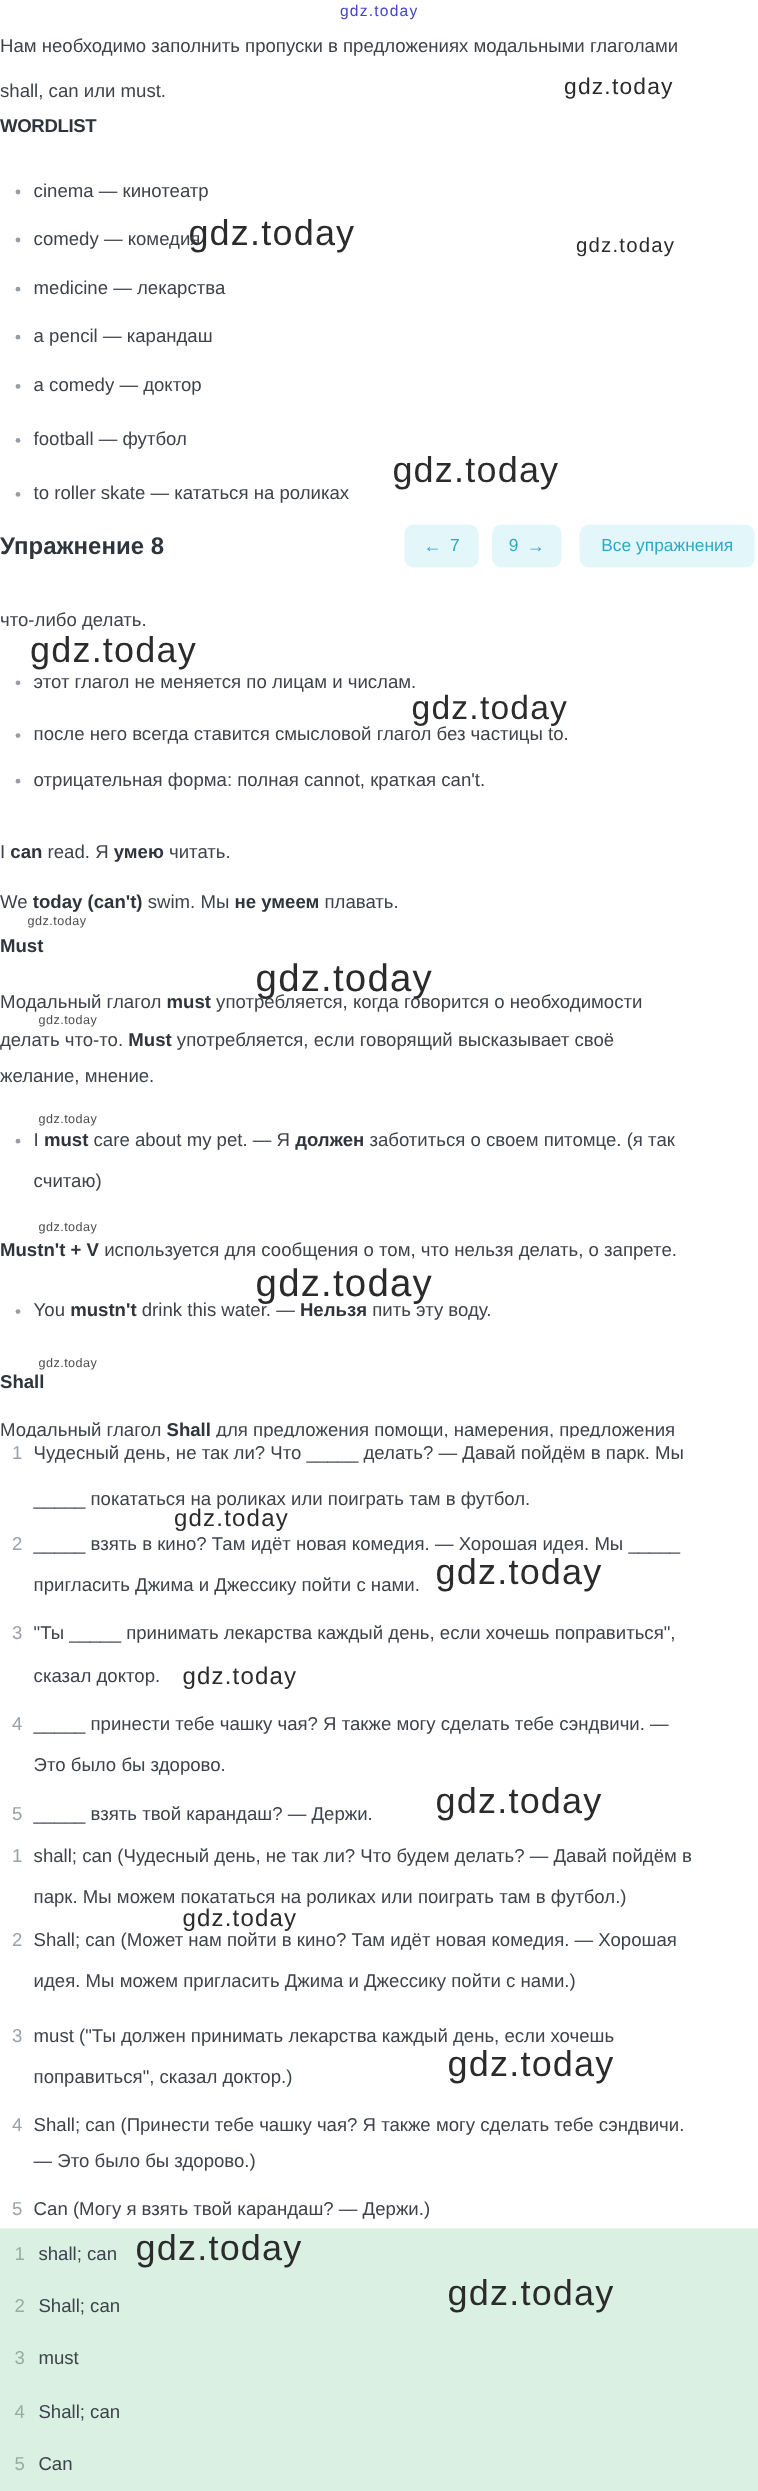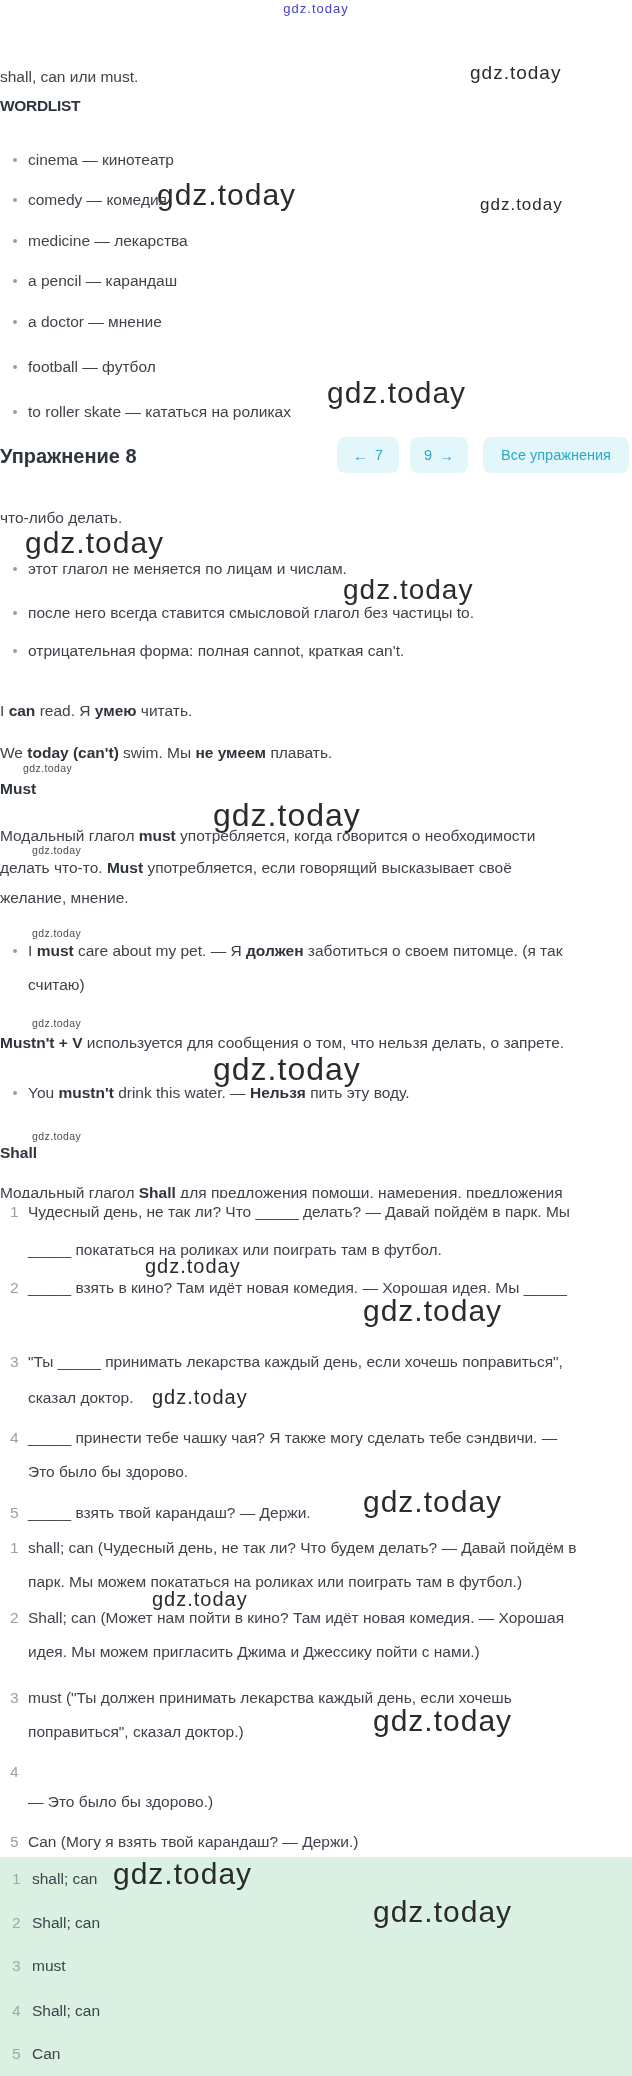--- a/index.html
+++ b/index.html
@@ -42,28 +42,29 @@
   <div class="wm small" style="top:1018px;left:32px;font-size:10.5px">gdz.today</div>
   <div class="wm" style="top:1053px;left:213px;font-size:32px">gdz.today</div>
   <div class="wm small" style="top:1131px;left:32px;font-size:10.5px">gdz.today</div>
   <div class="wm" style="top:1256px;left:145px;font-size:20px">gdz.today</div>
   <div class="wm" style="top:1296px;left:363px;font-size:30px">gdz.today</div>
   <div class="wm" style="top:1387px;left:152px;font-size:20px">gdz.today</div>
   <div class="wm" style="top:1487px;left:363px;font-size:30px">gdz.today</div>
   <div class="wm" style="top:1589px;left:152px;font-size:20px">gdz.today</div>
   <div class="wm" style="top:1706px;left:373px;font-size:30px">gdz.today</div>
 
+  <div class="ln" style="top:29px">Нам необходимо заполнить пропуски в предложениях модальными глаголами</div>
   <div class="ln" style="top:67px">shall, can или must.</div>
 
   <div class="ln h" style="top:96px;letter-spacing:-0.3px">WORDLIST</div>
   <div class="ln bullet" style="top:150px">cinema — кинотеатр</div>
   <div class="ln bullet" style="top:190px">comedy — комедия</div>
   <div class="ln bullet" style="top:231px">medicine — лекарства</div>
   <div class="ln bullet" style="top:271px">a pencil — карандаш</div>
-  <div class="ln bullet" style="top:312px">a doctor — мнение</div>
+  <div class="ln bullet" style="top:312px">a comedy — доктор</div>
   <div class="ln bullet" style="top:357px">football — футбол</div>
   <div class="ln bullet" style="top:402px">to roller skate — кататься на роликах</div>
 
   <div class="ln title" style="top:444px">Упражнение 8</div>
   <div class="btn" style="left:337px;top:437px;width:62px">
     <span class="arrow">←</span>
     <span>7</span>
   </div>
   <div class="btn" style="left:410px;top:437px;width:58px">
     <span>9</span>
@@ -93,20 +94,21 @@
   <div class="clipwrap">
     <div class="clipline">Модальный глагол <b>Shall</b> для предложения помощи, намерения, предложения</div>
   </div>
 
   <div class="rownum" style="top:1202px">1</div>
   <div class="ln" style="top:1202px;left:28px">Чудесный день, не так ли? Что _____ делать? — Давай пойдём в парк. Мы</div>
   <div class="ln" style="top:1240px;left:28px">_____ покататься на роликах или поиграть там в футбол.</div>
 
   <div class="rownum" style="top:1278px">2</div>
   <div class="ln" style="top:1278px;left:28px">_____ взять в кино? Там идёт новая комедия. — Хорошая идея. Мы _____</div>
+  <div class="ln" style="top:1312px;left:28px">пригласить Джима и Джессику пойти с нами.</div>
 
   <div class="rownum" style="top:1352px">3</div>
   <div class="ln" style="top:1352px;left:28px">"Ты _____ принимать лекарства каждый день, если хочешь поправиться",</div>
   <div class="ln" style="top:1388px;left:28px">сказал доктор.</div>
 
   <div class="rownum" style="top:1428px">4</div>
   <div class="ln" style="top:1428px;left:28px">_____ принести тебе чашку чая? Я также могу сделать тебе сэндвичи. —</div>
   <div class="ln" style="top:1462px;left:28px">Это было бы здорово.</div>
 
   <div class="rownum" style="top:1503px">5</div>
@@ -118,20 +120,21 @@
 
   <div class="rownum" style="top:1608px">2</div>
   <div class="ln" style="top:1608px;left:28px">Shall; can (Может нам пойти в кино? Там идёт новая комедия. — Хорошая</div>
   <div class="ln" style="top:1642px;left:28px">идея. Мы можем пригласить Джима и Джессику пойти с нами.)</div>
 
   <div class="rownum" style="top:1688px">3</div>
   <div class="ln" style="top:1688px;left:28px">must ("Ты должен принимать лекарства каждый день, если хочешь</div>
   <div class="ln" style="top:1722px;left:28px">поправиться", сказал доктор.)</div>
 
   <div class="rownum" style="top:1762px">4</div>
+  <div class="ln" style="top:1762px;left:28px">Shall; can (Принести тебе чашку чая? Я также могу сделать тебе сэндвичи.</div>
   <div class="ln" style="top:1792px;left:28px">— Это было бы здорово.)</div>
 
   <div class="rownum" style="top:1832px">5</div>
   <div class="ln" style="top:1832px;left:28px">Can (Могу я взять твой карандаш? — Держи.)</div>
 
   <div class="answer-key"></div>
   <div class="wm" style="top:1859px;left:113px;font-size:30px">gdz.today</div>
   <div class="wm" style="top:1897px;left:373px;font-size:30px">gdz.today</div>
 
   <div class="gnum" style="top:1869px">1</div>

